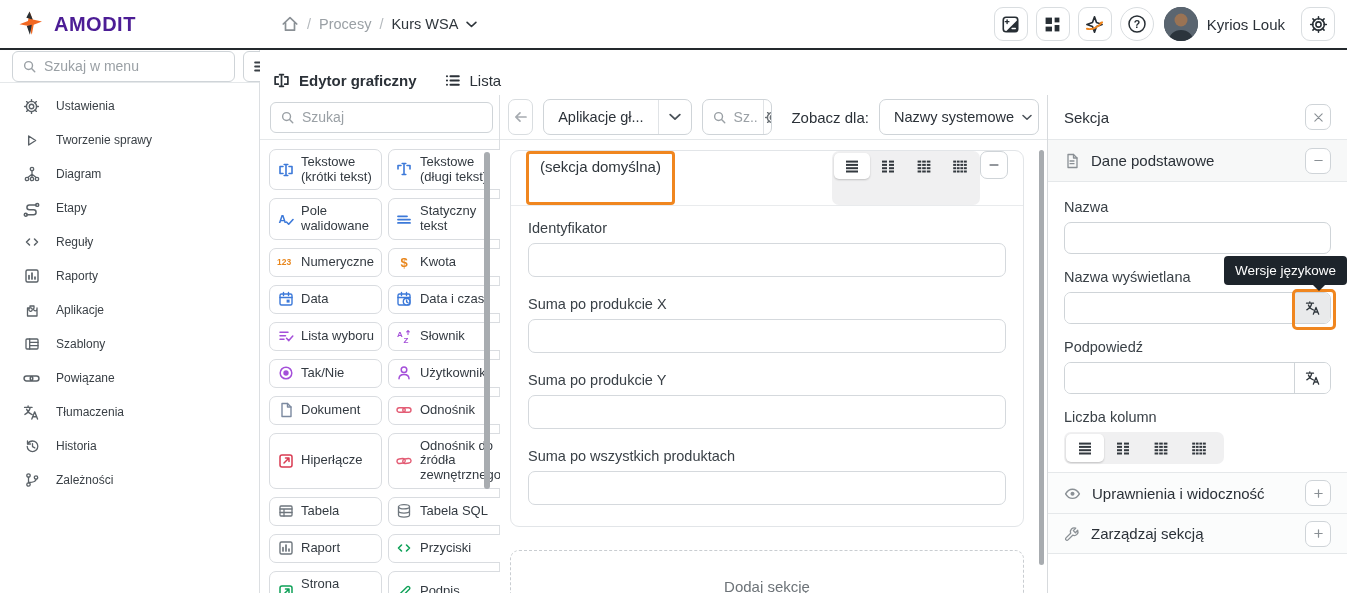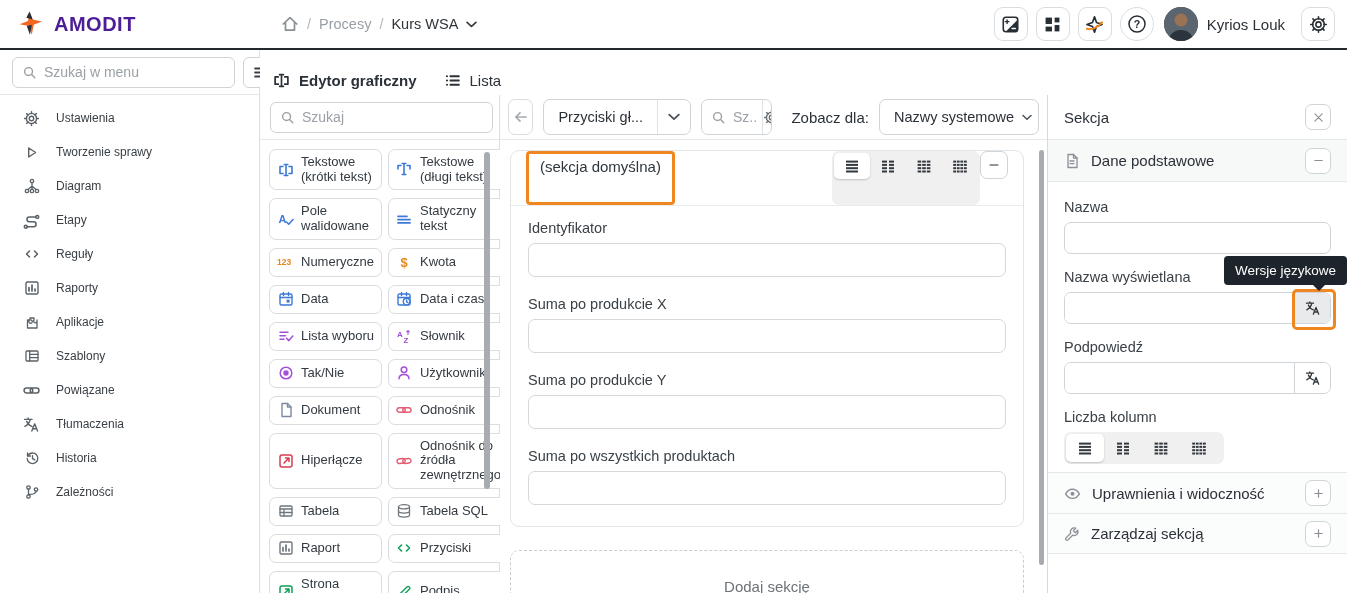--- a/index.html
+++ b/index.html
@@ -18,21 +18,21 @@
   .crumb-cur{color:#2f363c}
   .top-right{position:absolute;right:12px;top:7px;display:flex;align-items:center;gap:8px}
   .hbtn{width:34px;height:34px;border:1px solid #d9dde0;border-radius:9px;background:#fff;display:flex;align-items:center;justify-content:center;color:#272e34;cursor:pointer}
   .hbtn.round{border-radius:50%}
   .user{display:flex;align-items:center;gap:9px;margin:0 8px 0 2px;cursor:pointer}
   .avatar{width:34px;height:34px;border-radius:50%;overflow:hidden;background:#4a5560}
   .uname{font-size:15px;color:#2b3138}
 
   
   .sidebar{position:absolute;left:0;top:50px;width:260px;height:543px;border-right:1px solid #dcdfe2;background:#fff}
-  .s-search{height:45px;border-bottom:1px solid #e5e8ea;display:flex;gap:8px;padding:7px 12px;align-items:center}
+  .s-search{height:33px;border-bottom:1px solid #e5e8ea;display:flex;gap:8px;padding:7px 12px;align-items:center}
   .input-box{flex:1;height:31px;border:1px solid #cfd4d8;border-radius:6px;display:flex;align-items:center;gap:7px;padding:0 9px;color:#9aa0a5;background:#fff}
   .input-box input{flex:1;min-width:0;border:none;outline:none;font-size:14px;color:#333a41;background:transparent}
   .input-box input::placeholder{color:#9aa0a5}
   .sq-btn{width:36px;height:31px;border:1px solid #cfd4d8;border-radius:6px;background:#fff;display:flex;align-items:center;justify-content:center;color:#3a4046;cursor:pointer;flex:none}
   .menu{padding-top:6px}
   .m-item{position:relative;height:34px;display:flex;align-items:center;gap:15px;padding-left:22px;font-size:12px;color:#3a4046;cursor:pointer}
   .mi{width:19px;flex:none;display:flex;justify-content:center;color:#5a6167}
   .m-item.sel{background:#d9d9d9}
   .hl{position:absolute;left:6px;top:2px;width:139px;height:29px;border:3px solid #F0861F;border-radius:3px;pointer-events:none}
 
@@ -561,21 +561,21 @@
   </div>
 
   <div class="canvas">
     <div class="c-toolbar">
       <div class="back">
           <svg width="16" height="16" viewBox="0 0 16 16" class="stk" style="stroke-width:1.7">
             <path d="M13 8H3.2M7 3.8L2.8 8 7 12.2"></path>
           </svg>
         </div>
       <div class="select">
-        <span class="lbl">Przyciski gł...</span>
+        <span class="lbl">Aplikacje gł...</span>
         <span class="chev">
             <svg width="12" height="8" viewBox="0 0 10 6" class="stk">
               <path d="M1 1l4 3.8L9 1"></path>
             </svg>
           </span>
       </div>
       <div class="c-search">
         <span class="mag">
             <svg width="15" height="15" viewBox="0 0 16 16" class="stk">
               <circle cx="7" cy="7" r="4.2"></circle>

